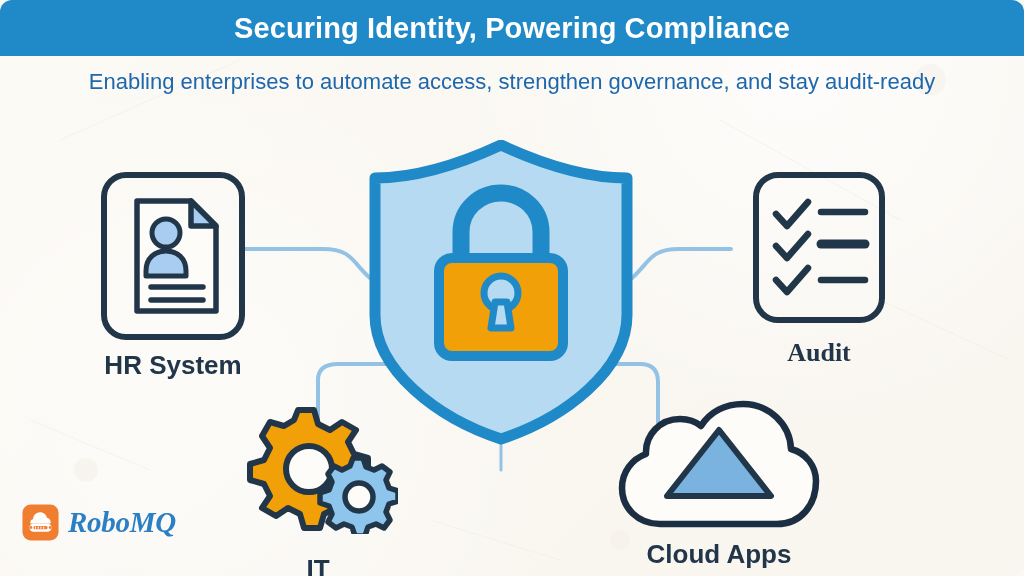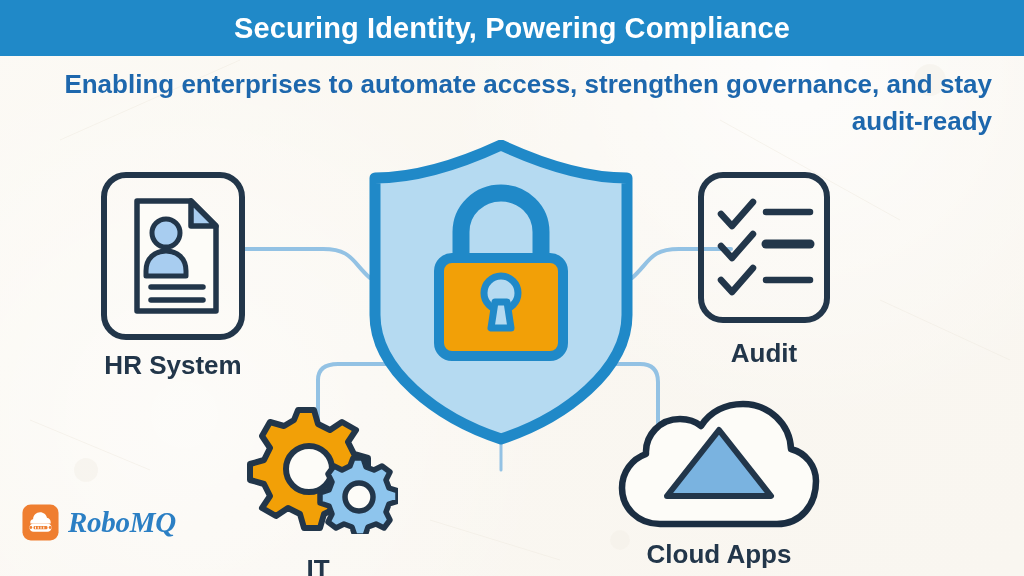--- a/index.html
+++ b/index.html
@@ -15,20 +15,21 @@
   }
   #stage {
     position: relative;
     width: 1024px;
     height: 576px;
     background:
       radial-gradient(circle at 78% 12%, rgba(255,255,255,0.75) 0%, rgba(255,255,255,0) 38%),
       radial-gradient(circle at 18% 72%, rgba(255,255,255,0.55) 0%, rgba(255,255,255,0) 40%),
       linear-gradient(135deg, #fcfaf5 0%, #faf7f1 45%, #f9f6f0 100%);
     overflow: hidden;
+    border-radius: 12px;
   }
   
   #bg-texture {
     position: absolute;
     inset: 0;
     opacity: 0.5;
     pointer-events: none;
   }
 
   
@@ -50,25 +51,25 @@
     letter-spacing: 0.1px;
     white-space: nowrap;
   }
 
   #subtitle {
     position: absolute;
     left: 50%;
     transform: translateX(-50%);
     top: 66px;
     width: 960px;
-    text-align: right;
+    text-align: center;
     color: #1d67ad;
-    font-size: 26px;
+    font-size: 22px;
     line-height: 1.42;
-    font-weight: bold;
+    font-weight: normal;
   }
 
   
   #connectors {
     position: absolute;
     left: 0;
     top: 0;
     width: 1024px;
     height: 576px;
     pointer-events: none;
@@ -81,21 +82,21 @@
   .node-label {
     text-align: center;
     color: #22364a;
     font-size: 26px;
     font-weight: bold;
     white-space: nowrap;
     margin-top: 4px;
   }
 
   #node-hr { left: 73px; top: 170px; width: 200px; }
-  #node-audit { left: 678px; top: 170px; width: 172px; }
+  #node-audit { left: 733px; top: 170px; width: 172px; font-family: Liberation Serif, serif; }
   #node-it { left: 238px; top: 404px; width: 160px; }
   #node-cloud { left: 612px; top: 400px; width: 214px; }
 
   #node-it .node-label { margin-top: 16px; }
   #node-cloud .node-label { margin-top: 1px; }
 
   
   #shield-group {
     position: absolute;
     left: 365px;

